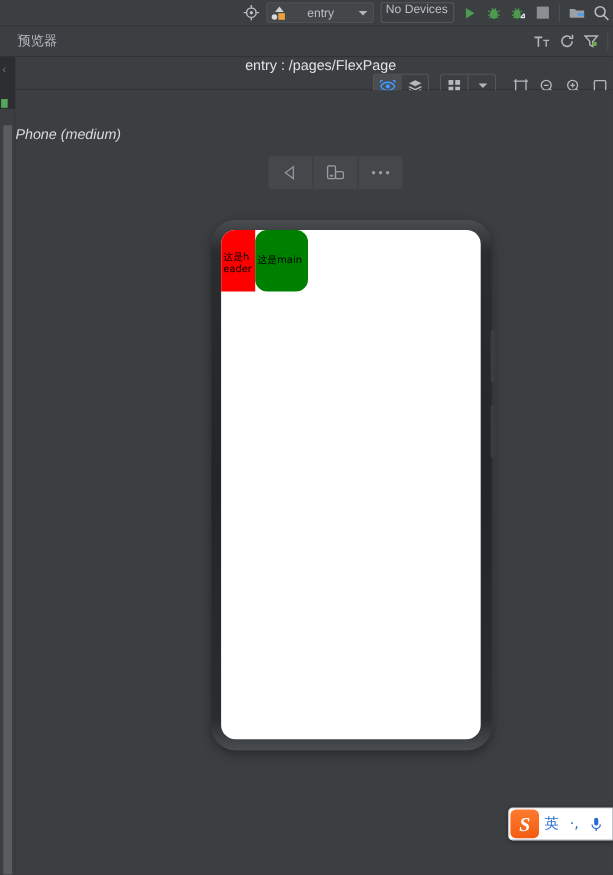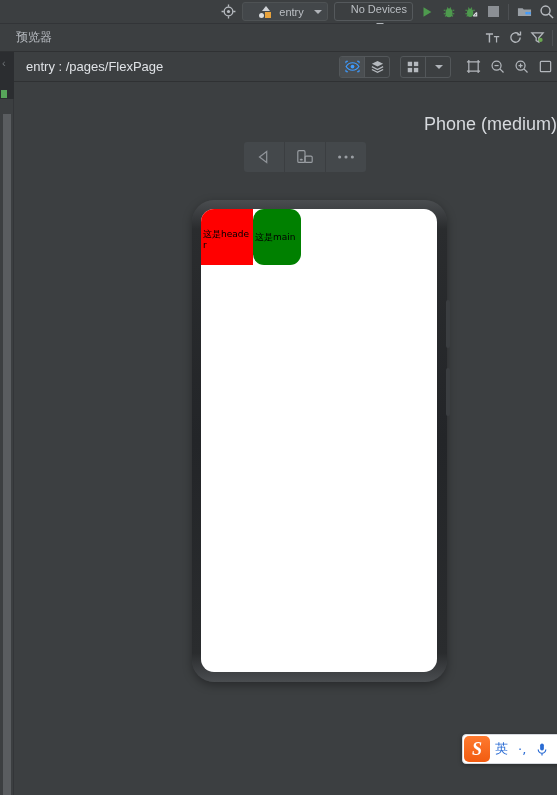--- a/index.html
+++ b/index.html
@@ -16,22 +16,22 @@
     position: absolute; left: 0; top: 0; width: 557px; height: 24px;
     background: #3c3f41; display: flex; align-items: center;
     border-bottom: 1px solid #323437;
   }
   .tb-spacer { flex: 1 1 auto; }
   .tb-btn {
     width: 22px; height: 20px; display: flex; align-items: center; justify-content: center;
     color: #9fa2a8;
   }
   .chip {
-    height: 19px; display: flex; align-items: center; gap: 8px;
-    padding: 0 5px 0 16px; margin: 0 3px;
+    height: 19px; display: flex; align-items: center; gap: 20px;
+    padding: 0 5px 0 4px; margin: 0 3px;
     border: 1px solid #4e5254; border-radius: 3px; background: #43474a;
     color: #bbbfc4; font-size: 11px; white-space: nowrap;
   }
   .chip.plain { border-color: #55595c; background: transparent; flex-direction: column; }
   .caret {
     width: 0; height: 0; margin-left: 2px;
     border-left: 4px solid transparent; border-right: 4px solid transparent;
     border-top: 4px solid #b0b4b9;
   }
   .module-glyph { position: relative; width: 12px; height: 12px; }
@@ -74,20 +74,21 @@
   }
   .stripe-bar {
     position: absolute; left: 3px; top: 62px; width: 8px; height: 690px; background: #5a5d60;
   }
 
   
   .path-bar {
     position: absolute; left: 14px; top: 52px; width: 543px; height: 30px;
     background: #3c3f41; display: flex; align-items: center;
     border-bottom: 1px solid #2f3133;
+    flex-direction: column;
   }
   .path-text { margin-left: 12px; color: #dfe2e6; font-size: 13px; white-space: nowrap; }
   .path-tools { margin-left: auto; display: flex; align-items: center; padding-right: 0; }
   .seg-group {
     display: flex; align-items: center; height: 22px;
     border: 1px solid #53575a; border-radius: 3px; overflow: hidden; margin-right: 10px;
   }
   .seg {
     width: 24px; height: 20px; display: flex; align-items: center; justify-content: center;
     color: #b5b9be;
@@ -98,22 +99,22 @@
     width: 24px; height: 22px; display: flex; align-items: center; justify-content: center;
     color: #b3b7bc;
   }
 
   
   .canvas {
     position: absolute; left: 14px; top: 82px; width: 543px; height: 713px;
     background: #3c3f41;
   }
   .device-label {
-    position: absolute; left: 0; top: 32px; width: 543px; text-align: right;
-    color: #d7dade; font-size: 18px;
+    position: absolute; left: 0; top: 32px; width: 543px; text-align: left;
+    color: #d7dade; font-size: 13px; font-style: italic;
   }
   .device-actions {
     position: absolute; left: 230px; top: 60px;
     display: flex; align-items: center; height: 30px;
     background: #44484b; border-radius: 3px; overflow: hidden;
   }
   .da-btn {
     width: 40px; height: 30px; display: flex; align-items: center; justify-content: center;
     color: #9a9ea3;
   }
@@ -139,21 +140,21 @@
 
   
   .flex-row { display: flex; width: 100%; }
   .cell {
     height: 56px; position: relative;
     font-size: 9px; line-height: 11px; color: #000;
     font-family: "DejaVu Sans", sans-serif;
     padding: 0 2px;
     display: flex; align-items: center;
   }
-  .cell.header { width: 52px; align-items: flex-start; padding-top: 20px; }
+  .cell.header { width: 31px; align-items: flex-start; padding-top: 20px; }
   .cell.main   { width: 48px; border-radius: 11px; }
   .cell.footer { width: 48px; }
   .cell span { display: block; word-break: break-all; }
 
   
   .ime-bar {
     position: absolute; left: 448px; top: 652px; width: 120px; height: 30px;
     background: #ffffff; border: 1px solid #d6d9de; border-radius: 4px;
     display: flex; align-items: center; box-shadow: 0 1px 4px rgba(0,0,0,.35);
     overflow: hidden;

